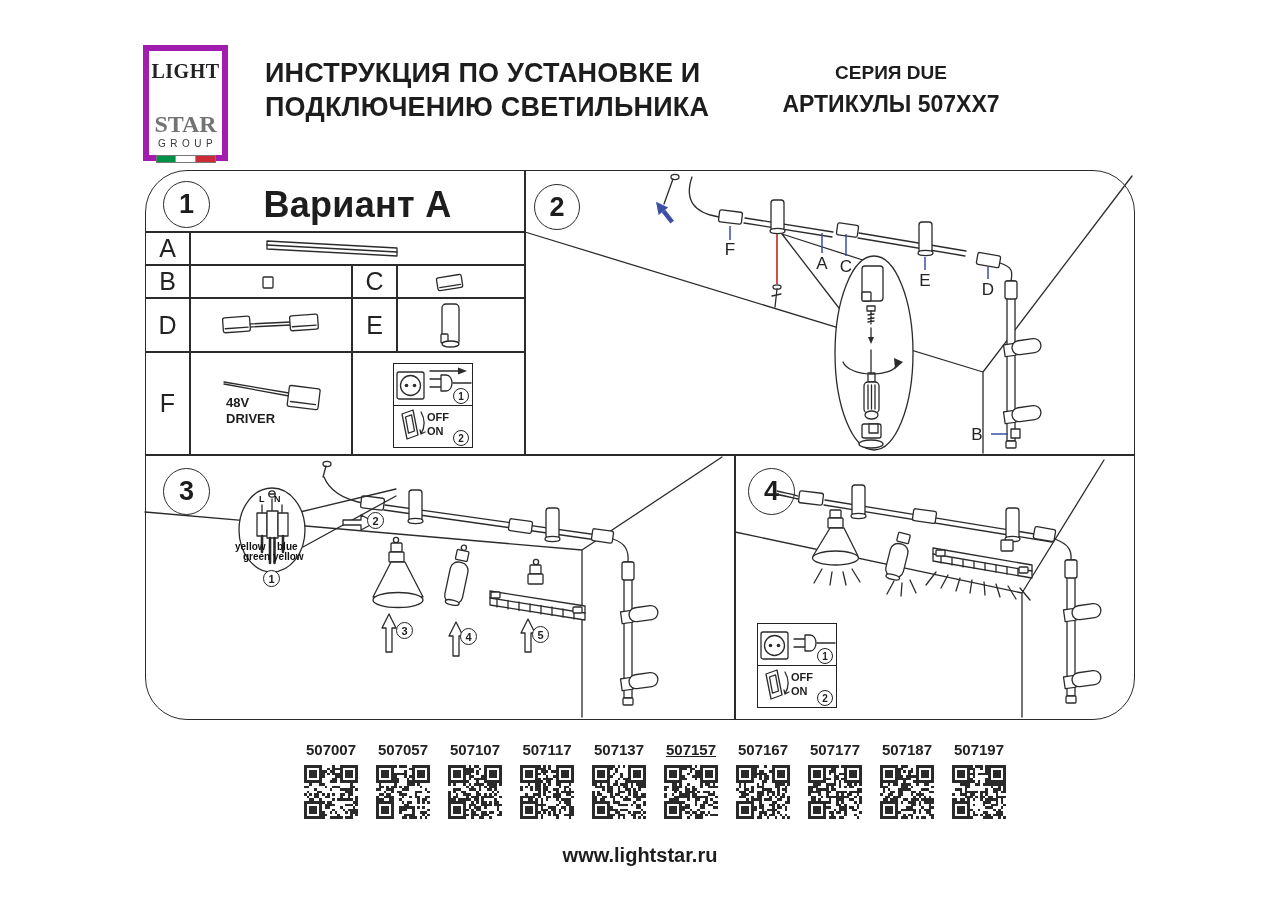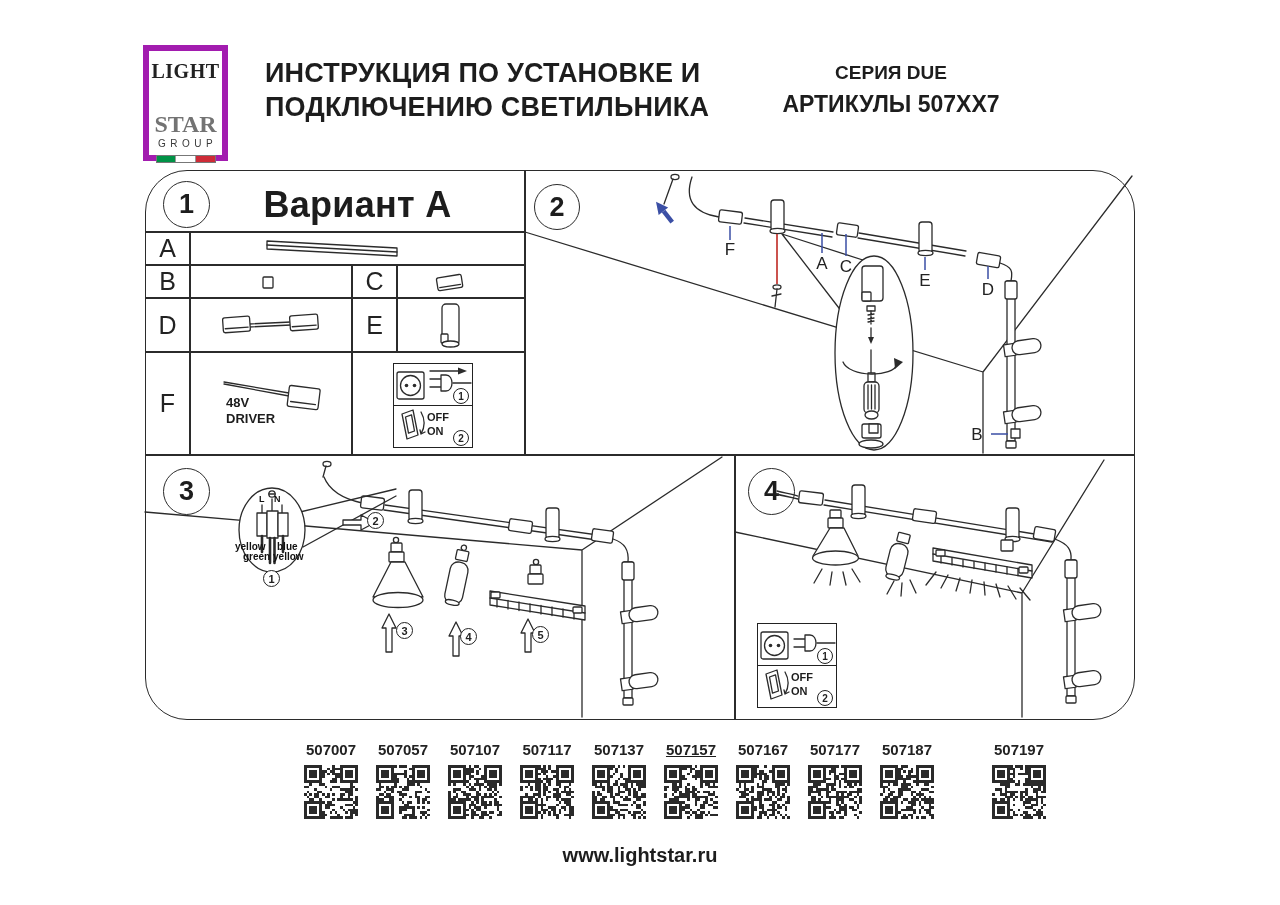--- a/index.html
+++ b/index.html
@@ -1825,21 +1825,21 @@
             <rect x="2.5714285714285716" y="2.5714285714285716" width="12.857142857142858" height="12.857142857142858" fill="#fff"></rect>
             <rect x="5.142857142857143" y="5.142857142857143" width="7.714285714285715" height="7.714285714285715" fill="#2a2a2a"></rect>
             <rect x="36" y="0" width="18" height="18" fill="#2a2a2a"></rect>
             <rect x="38.57142857142858" y="2.5714285714285716" width="12.857142857142858" height="12.857142857142858" fill="#fff"></rect>
             <rect x="41.142857142857146" y="5.142857142857143" width="7.714285714285715" height="7.714285714285715" fill="#2a2a2a"></rect>
             <rect x="0" y="36" width="18" height="18" fill="#2a2a2a"></rect>
             <rect x="2.5714285714285716" y="38.57142857142858" width="12.857142857142858" height="12.857142857142858" fill="#fff"></rect>
             <rect x="5.142857142857143" y="41.142857142857146" width="7.714285714285715" height="7.714285714285715" fill="#2a2a2a"></rect>
           </svg></div>
       </div>
-      <div class="article" style="left: 931px; margin-left: 40px;">
+      <div class="article" style="left: 931px;">
         <div class="article-num">507197</div>
         <div class="article-qr"><svg width="54" height="54" viewBox="0 0 54 54" shape-rendering="crispEdges">
             <g fill="#2a2a2a">
               <rect x="18" y="0" width="2.5714285714285716" height="2.5714285714285716"></rect>
               <rect x="23.142857142857146" y="0" width="2.5714285714285716" height="2.5714285714285716"></rect>
               <rect x="25.714285714285715" y="0" width="2.5714285714285716" height="2.5714285714285716"></rect>
               <rect x="28.28571428571429" y="0" width="2.5714285714285716" height="2.5714285714285716"></rect>
               <rect x="33.42857142857143" y="0" width="2.5714285714285716" height="2.5714285714285716"></rect>
               <rect x="18" y="2.5714285714285716" width="2.5714285714285716" height="2.5714285714285716"></rect>
               <rect x="20.571428571428573" y="2.5714285714285716" width="2.5714285714285716" height="2.5714285714285716"></rect>

